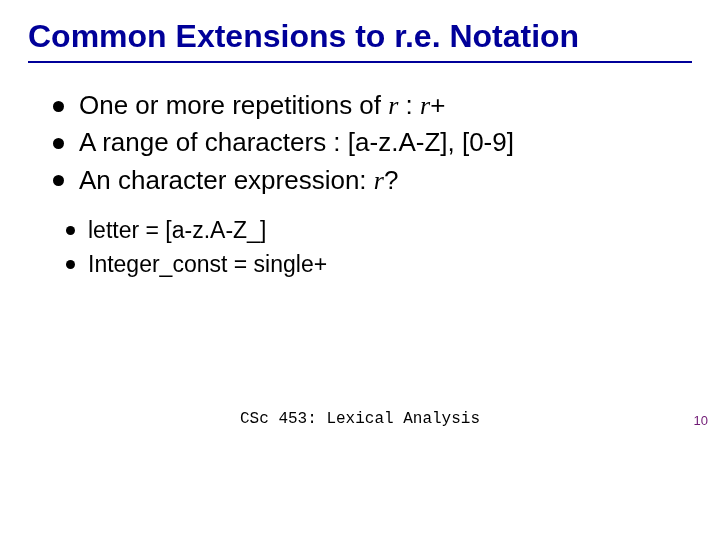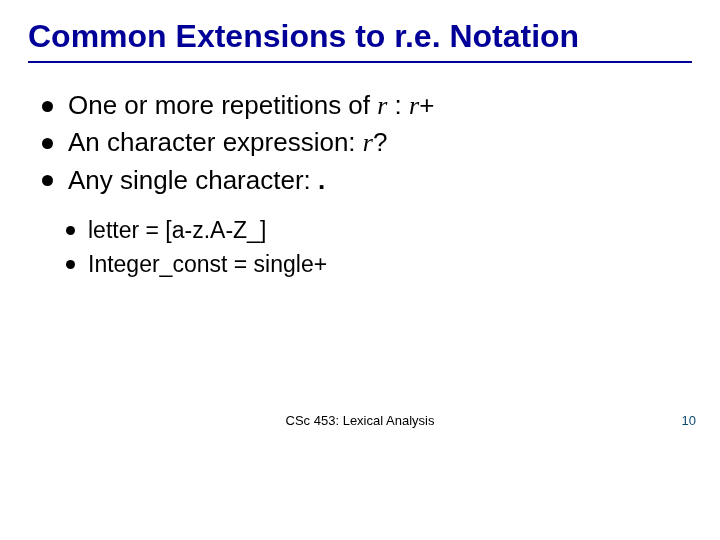--- a/index.html
+++ b/index.html
@@ -25,21 +25,21 @@
     color: #000099;
     margin: 0 0 6px 0;
   }
   .underline {
     border-bottom: 2px solid #000099;
     margin-bottom: 26px;
   }
   ul.outer {
     list-style: none;
     padding: 0 0 0 6px;
-    margin: 4px;
+    margin: 15px;
   }
   ul.outer > li {
     position: relative;
     padding-left: 30px;
     font-size: 26px;
     line-height: 1.28;
     margin-bottom: 4px;
   }
   ul.outer > li::before {
     content: "";
@@ -76,43 +76,44 @@
   .it {
     font-family: "Times New Roman", Times, serif;
     font-style: italic;
   }
   .footer-center {
     position: absolute;
     bottom: 20px;
     left: 0;
     width: 100%;
     text-align: center;
-    font-size: 13px;
+    font-size: 16px;
     color: #000000;
+    font-family: Liberation Mono, monospace;
   }
   .footer-right {
     position: absolute;
     bottom: 20px;
-    right: 24px;
+    right: 12px;
     font-size: 13px;
-    color: #0c4a6e;
+    color: #701a75;
   }
   .compose span { white-space: pre-wrap; }
 </style>
 </head>
 <body>
 
 <div class="slide">
   <h1 class="title">Common Extensions to r.e. Notation</h1>
   <div class="underline"></div>
 
   <ul class="outer">
     <li class="compose"><span>One or more repetitions of </span><span class="it">r</span><span> : </span><span class="it">r</span><span>+</span></li>
+    <li class="compose"><span>A range of characters : [a-z.A-Z], [0-9]</span></li>
     <li class="compose"><span>An character expression: </span><span class="it">r</span><span>?</span></li>
-    <li class="compose"><span>Any single character: </span><span style="font-weight: bold;">.</span></li>
   </ul>
 
   <ul class="inner">
     <li>letter = [a-z.A-Z_]</li>
     <li>Integer_const = single+</li>
   </ul>
 
   <div class="footer-center">CSc 453: Lexical Analysis</div>
   <div class="footer-right">10</div>
 </div>

